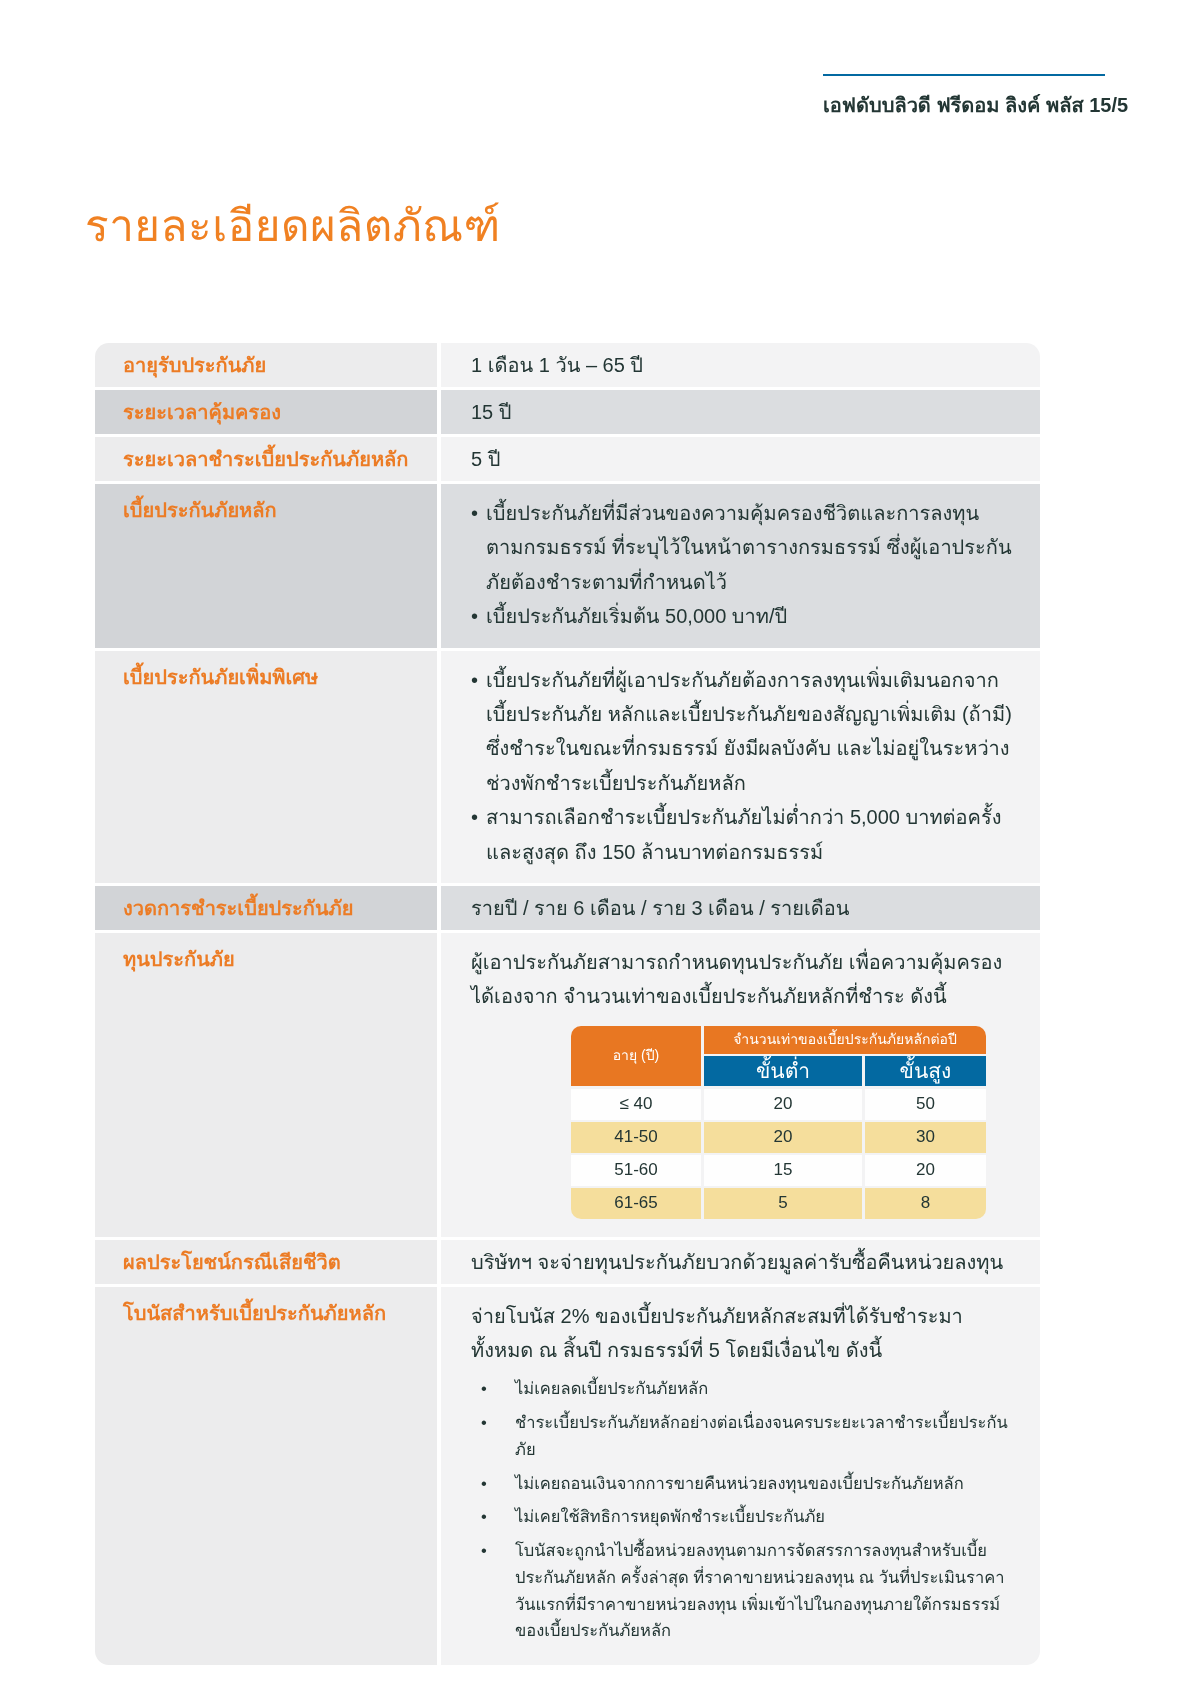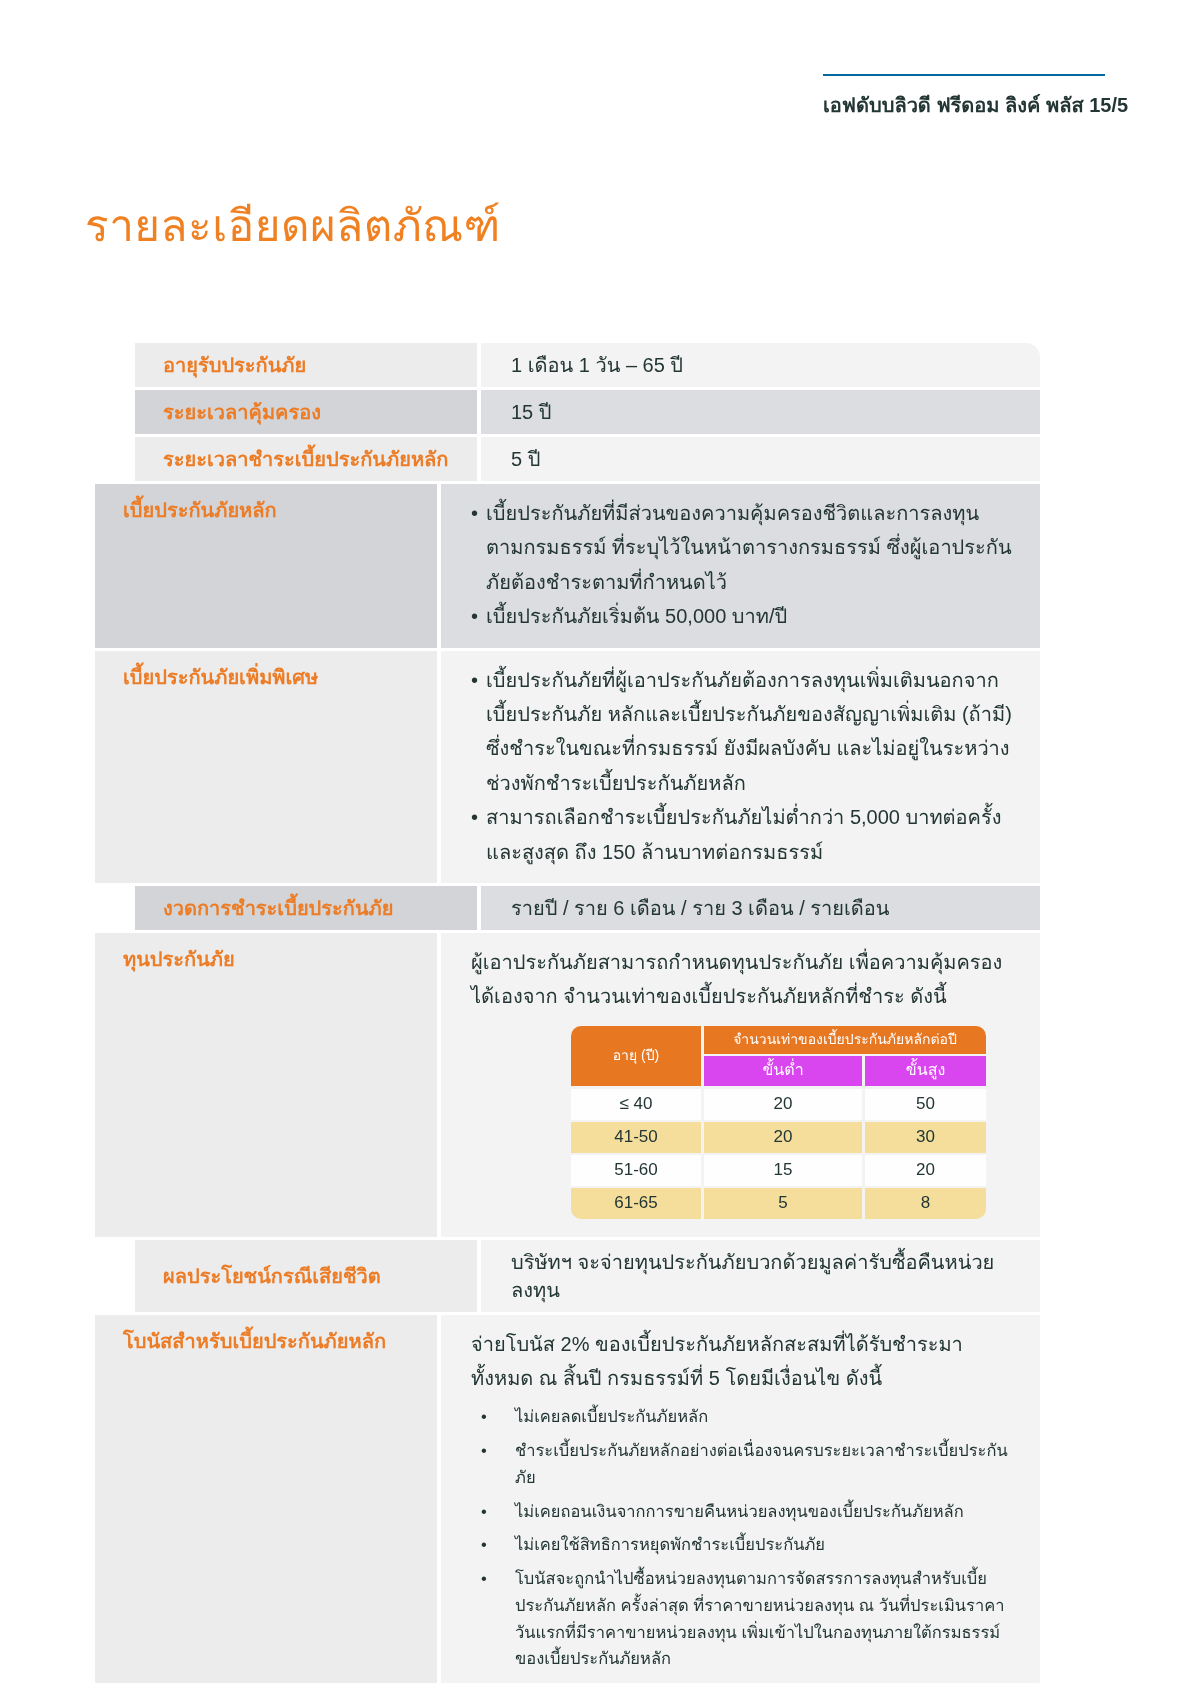--- a/index.html
+++ b/index.html
@@ -37,21 +37,21 @@
   .cell-label {
     flex:0 0 342px; width:342px;
     padding:8px 18px 8px 28px;
     font-size:20px; font-weight:700; color:#EC7C25; line-height:1.4;
   }
   .cell-value {
     flex:1;
     padding:8px 26px 8px 30px;
     font-size:20px; line-height:1.4; color:#233634;
   }
-  .row.v-center { min-height:44px;margin-left:40px; }
+  .row.v-center { min-height:44px; }
   .row.v-center .cell-label, .row.v-center .cell-value { display:flex; align-items:center; }
   .row.tall .cell-label { padding-top:12px; }
   .row.tall .cell-value { padding-top:12px; padding-bottom:14px; }
 
   .light .cell-label { background:#ECECED; }
   .light .cell-value { background:#F3F3F4; }
   .dark  .cell-label { background:#D2D4D7; }
   .dark  .cell-value { background:#DBDDE0; }
 
   .value-text { line-height:1.72; }
@@ -81,21 +81,21 @@
   .mt-h-group {
     height:28px; background:#E87722;
     display:flex; align-items:center; justify-content:center;
     font-size:14px;
     font-family:Liberation Serif, serif;
   }
   .mt-h-subrow { display:flex; gap:3px; height:30px; }
   .mt-h-min { flex:0 0 158px; }
   .mt-h-max { flex:1; }
   .mt-h-min, .mt-h-max {
-    background:#d946ef; display:flex; align-items:center; justify-content:center; font-size:16px;
+    background:#0369a1; display:flex; align-items:center; justify-content:center; font-size:21px;
   }
   .mt-body { display:flex; flex-direction:column; }
   .mt-row { display:flex; gap:3px; height:31px; margin-top:2px; color:#233634; }
   .mt-row:nth-of-type(1) { margin-top:3px; }
   .mt-row > span { display:flex; align-items:center; justify-content:center; }
   .mt-c-age { flex:0 0 130px; }
   .mt-c-min { flex:0 0 158px; }
   .mt-c-max { flex:1; }
   .mt-row:nth-of-type(odd) > span { background:#FEFEFE; }
   .mt-row:nth-of-type(even) > span { background:#F5DE9C; }

